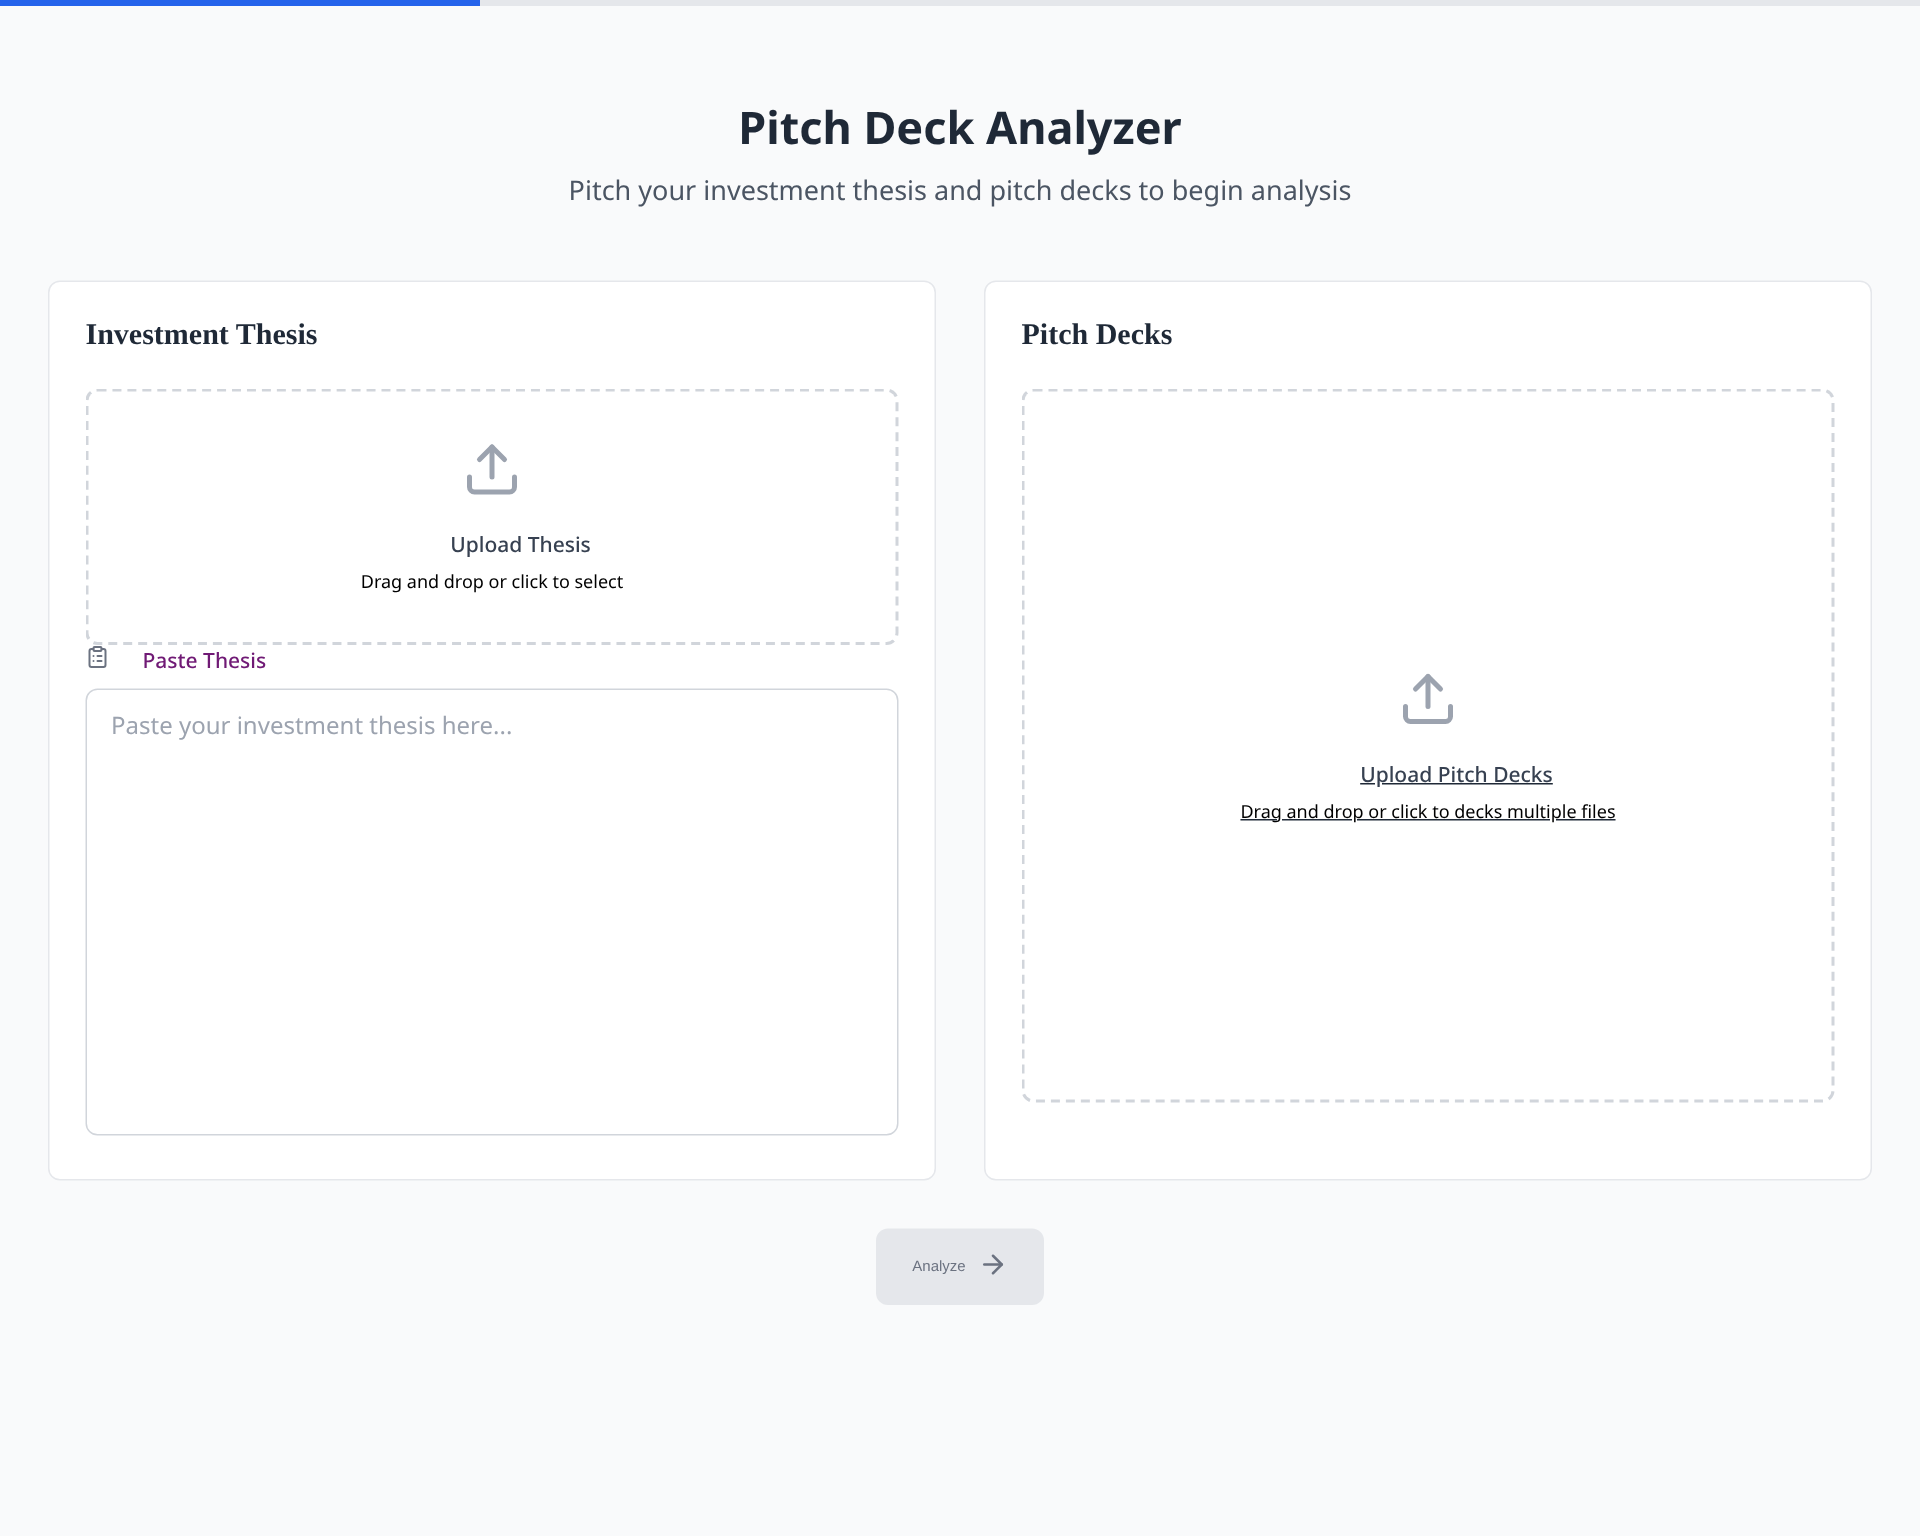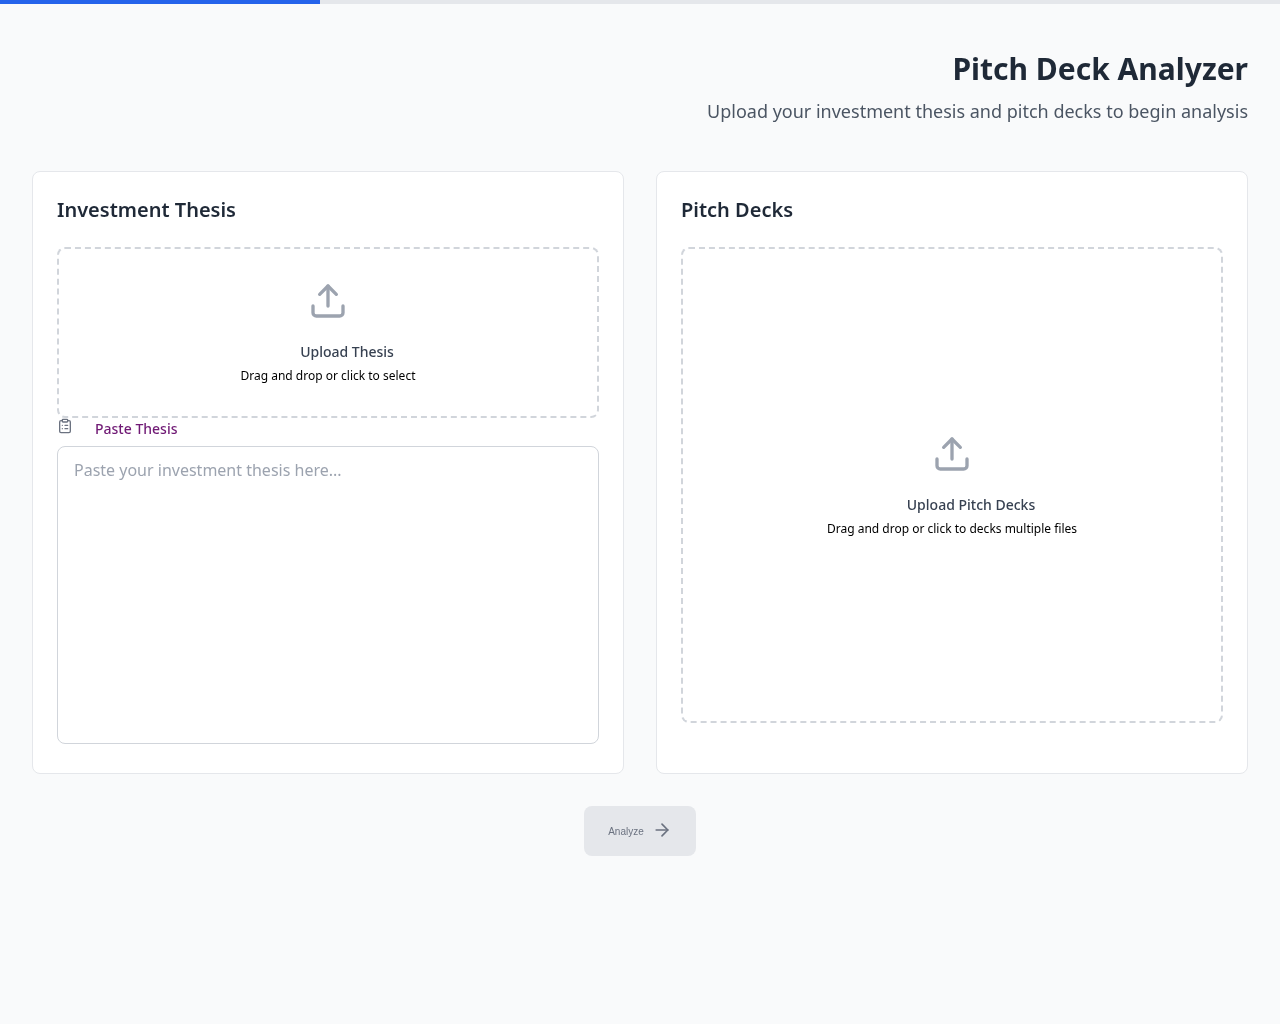--- a/index.html
+++ b/index.html
@@ -24,22 +24,22 @@
     .progress-fill {
       height: 100%;
       background: #2563eb;
       width: 25%;
     }
     .container {
       max-width: 1280px;
       padding: 0 32px 32px;
     }
     .header {
-      text-align: right;
-      padding-top: 44px;
+      text-align: center;
+      padding-top: 60px;
       padding-bottom: 48px;
     }
     .title {
       font-size: 30px;
       font-weight: 700;
       color: #1f2937;
       margin-bottom: 10px;
     }
     .subtitle {
       font-size: 18px;
@@ -54,37 +54,39 @@
       background: #ffffff;
       border: 1px solid #e5e7eb;
       border-radius: 8px;
       padding: 24px;
     }
     .card-title {
       font-size: 20px;
       font-weight: 600;
       color: #1f2937;
       margin-bottom: 24px;
+      font-family: Liberation Serif, serif;
     }
     .dropzone {
       border: 2px dashed #d1d5db;
       border-radius: 8px;
       padding: 32px;
       text-align: center;
       cursor: pointer;
       display: flex;
       flex-direction: column;
       align-items: center;
       justify-content: center;
     }
     .dropzone-short {
       height: auto;
     }
     .dropzone-tall {
       min-height: 476px;
+      text-decoration: underline;
     }
     .upload-icon {
       color: #9ca3af;
       margin-bottom: 16px;
     }
     .dropzone-title {
       font-size: 14px;
       font-weight: 500;
       color: #374151;
       margin-bottom: 6px;
@@ -153,21 +155,21 @@
 </head>
 <body>
 
 <div class="progress-bar">
   <div class="progress-fill"></div>
 </div>
 
 <div class="container">
   <div class="header">
     <h1 class="title">Pitch Deck Analyzer</h1>
-    <p class="subtitle">Upload your investment thesis and pitch decks to begin analysis</p>
+    <p class="subtitle">Pitch your investment thesis and pitch decks to begin analysis</p>
   </div>
 
   <div class="grid">
 
     <div class="card">
       <h2 class="card-title">Investment Thesis</h2>
 
       <div class="dropzone dropzone-short">
         <span class="upload-icon">
           <svg xmlns="http://www.w3.org/2000/svg" width="40" height="40" viewBox="0 0 24 24" fill="none" stroke="currentColor" stroke-width="2" stroke-linecap="round" stroke-linejoin="round">

